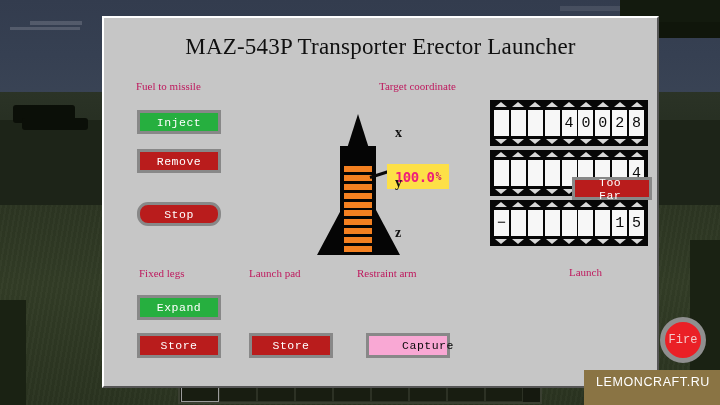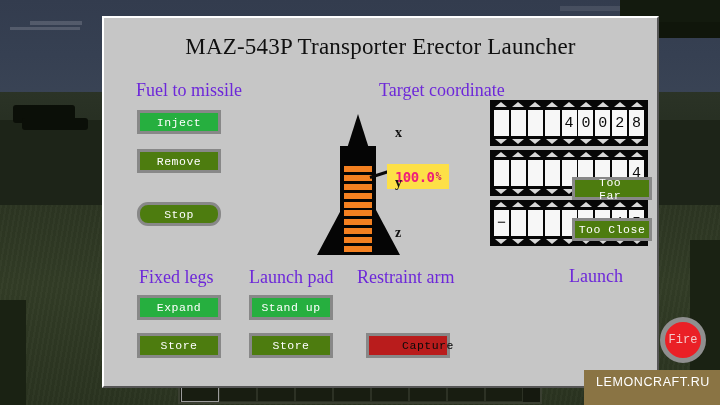--- a/index.html
+++ b/index.html
@@ -78,38 +78,38 @@
 
   .title {
     font-family:"Liberation Serif", serif;
     font-size:23px; color:#101010;
     text-align:center; margin-top:16px; letter-spacing:.2px;
   }
 
   .sec-label {
     position:absolute;
     font-family:"Liberation Serif", serif;
-    font-size:18px; color:#6d28d9;text-align:right;
+    font-size:11px; color:#be185d;text-align:right;
   }
 
   
   .btn {
     position:absolute;
     font-family:"Liberation Mono", monospace;
     font-size:11.5px;
     color:#ffffff;
-    background:#4d7c0f;
+    background:#b91c1c;
     border:3px solid #888888;
     display:flex; align-items:center; justify-content:center;
     letter-spacing:.5px;
     cursor:pointer;
     user-select:none;
   }
   .btn.on  { background:#26af3f; }
-  .btn.hov { background:#b91c1c; color:#0a0a0a;padding-left:40px; }
+  .btn.hov { background:#f9a8d4; color:#0a0a0a;padding-left:40px; }
 
   
   #rocket { position:absolute; left:205px; top:96px; width:98px; height:146px; }
   .r-body {
     position:absolute; left:31px; top:48px; width:36px; height:93px;
     background:#050505;
   }
   .r-shoulder {
     position:absolute; left:31px; top:32px; width:36px; height:20px;
     background:#050505;
@@ -402,28 +402,26 @@
         <div class="tri tri-down"></div>
       </div>
       <div class="spin-col">
         <div class="tri tri-up"></div>
         <div class="cell">5</div>
         <div class="tri tri-down"></div>
       </div>
     </div>
 
   <div class="btn" style="left:468px; top:159px; width:80px; height:23px;padding-left:24px;">Too Far</div>
-  <div class="btn" style="left:468px; top:200px; width:80px; height:23px;">Too Close</div>
 
   <div class="sec-label" style="left:35px; top:249px;">Fixed legs</div>
   <div class="btn on" style="left:33px; top:277px; width:84px; height:25px;">Expand</div>
   <div class="btn" style="left:33px; top:315px; width:84px; height:25px;">Store</div>
 
   <div class="sec-label" style="left:145px; top:249px;">Launch pad</div>
-  <div class="btn on" style="left:145px; top:277px; width:84px; height:25px;">Stand up</div>
   <div class="btn" style="left:145px; top:315px; width:84px; height:25px;">Store</div>
 
   <div class="sec-label" style="left:253px; top:249px;">Restraint arm</div>
   <div class="btn hov" style="left:262px; top:315px; width:84px; height:25px;">Capture</div>
 
   <div class="sec-label" style="left:465px; top:248px;">Launch</div>
   <div id="fire-btn">Fire</div>
 
 </div>
 

